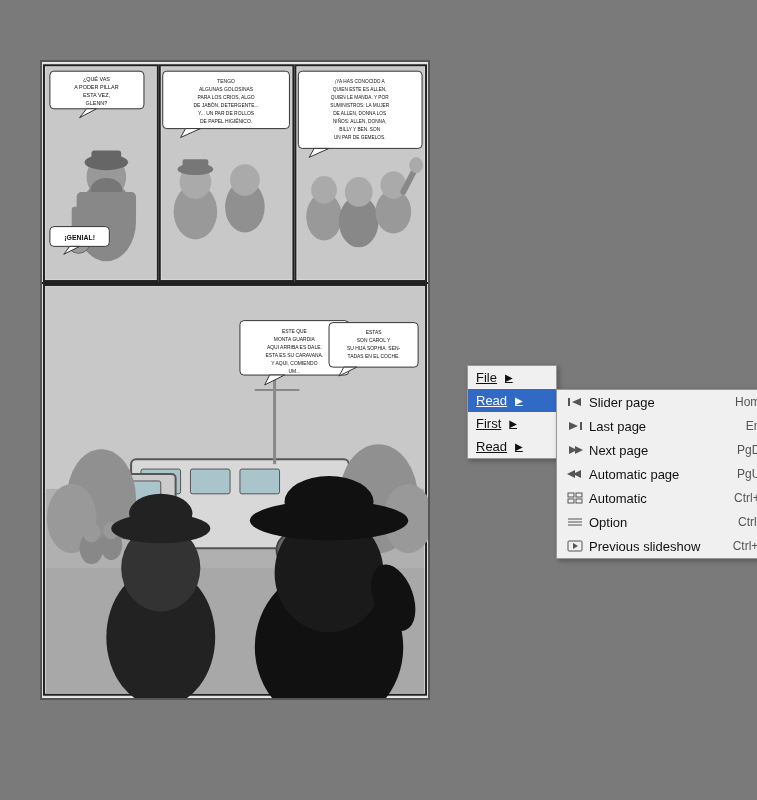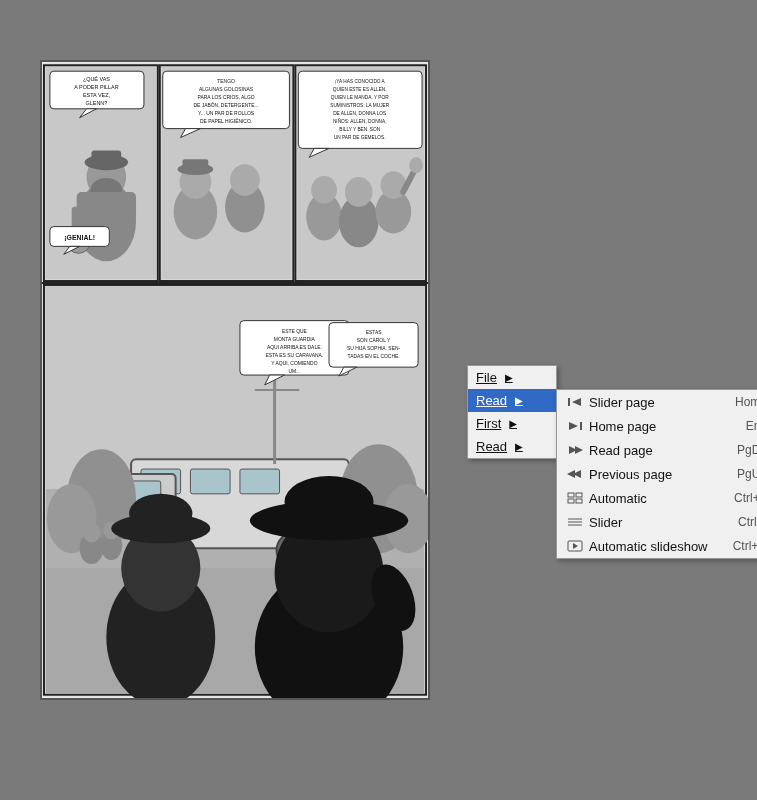--- a/index.html
+++ b/index.html
@@ -287,43 +287,43 @@
         <span class="item-shortcut">Home</span>
       </div>
 
       <div class="submenu-item">
         <span class="item-icon">
           <svg width="16" height="12" viewBox="0 0 16 12">
               <rect x="13" y="2" width="2" height="8" fill="#555"></rect>
               <polygon points="2,2 11,6 2,10" fill="#555"></polygon>
             </svg>
         </span>
-        <span class="item-label">Home page</span>
+        <span class="item-label">Last page</span>
         <span class="item-shortcut">End</span>
       </div>
 
       <div class="submenu-item">
         <span class="item-icon">
           <svg width="16" height="12" viewBox="0 0 16 12">
               <polygon points="2,2 10,6 2,10" fill="#555"></polygon>
               <polygon points="8,2 16,6 8,10" fill="#555"></polygon>
             </svg>
         </span>
-        <span class="item-label">Read page</span>
+        <span class="item-label">Next page</span>
         <span class="item-shortcut">PgDn</span>
       </div>
 
       <div class="submenu-item">
         <span class="item-icon">
           <svg width="16" height="12" viewBox="0 0 16 12">
               <polygon points="14,2 6,6 14,10" fill="#555"></polygon>
               <polygon points="8,2 0,6 8,10" fill="#555"></polygon>
             </svg>
         </span>
-        <span class="item-label">Previous page</span>
+        <span class="item-label">Automatic page</span>
         <span class="item-shortcut">PgUp</span>
       </div>
 
       <div class="submenu-item">
         <span class="item-icon">
           <svg width="16" height="12" viewBox="0 0 16 12">
               <rect x="1" y="1" width="6" height="4" fill="none" stroke="#555" stroke-width="1"></rect>
               <rect x="9" y="1" width="6" height="4" fill="none" stroke="#555" stroke-width="1"></rect>
               <rect x="1" y="7" width="6" height="4" fill="none" stroke="#555" stroke-width="1"></rect>
               <rect x="9" y="7" width="6" height="4" fill="none" stroke="#555" stroke-width="1"></rect>
@@ -334,32 +334,32 @@
       </div>
 
       <div class="submenu-item">
         <span class="item-icon">
           <svg width="16" height="12" viewBox="0 0 16 12">
               <line x1="1" y1="3" x2="15" y2="3" stroke="#555" stroke-width="1"></line>
               <line x1="1" y1="6" x2="15" y2="6" stroke="#555" stroke-width="1"></line>
               <line x1="1" y1="9" x2="15" y2="9" stroke="#555" stroke-width="1"></line>
             </svg>
         </span>
-        <span class="item-label">Slider</span>
+        <span class="item-label">Option</span>
         <span class="item-shortcut">Ctrl+I</span>
       </div>
 
       <div class="submenu-item">
         <span class="item-icon">
           <svg width="16" height="12" viewBox="0 0 16 12">
               <rect x="1" y="1" width="14" height="10" fill="none" stroke="#555" stroke-width="1" rx="1"></rect>
               <polygon points="6,3 11,6 6,9" fill="#555"></polygon>
             </svg>
         </span>
-        <span class="item-label">Automatic slideshow</span>
+        <span class="item-label">Previous slideshow</span>
         <span class="item-shortcut">Ctrl+H</span>
       </div>
     </div>
   </div>
 
   <div class="menu-item">
     <span>First</span>
     <span class="arrow">▶</span>
   </div>
 

